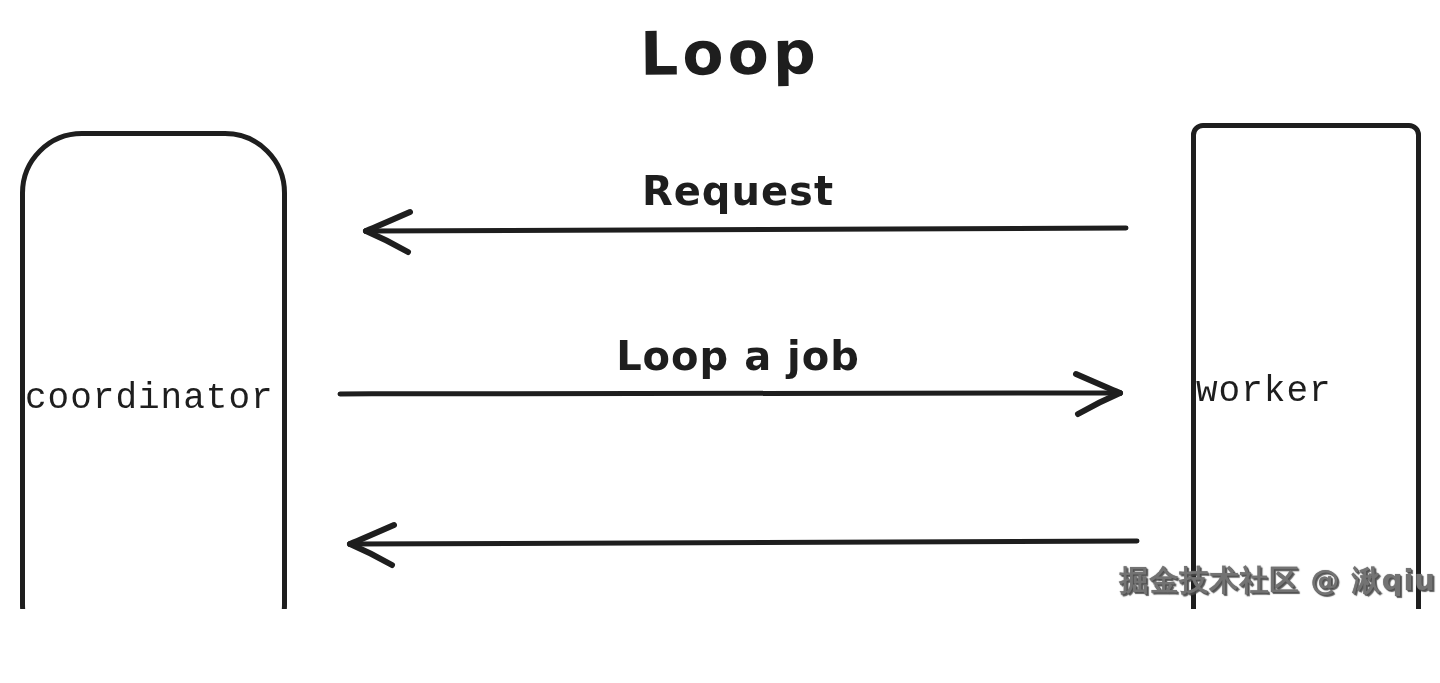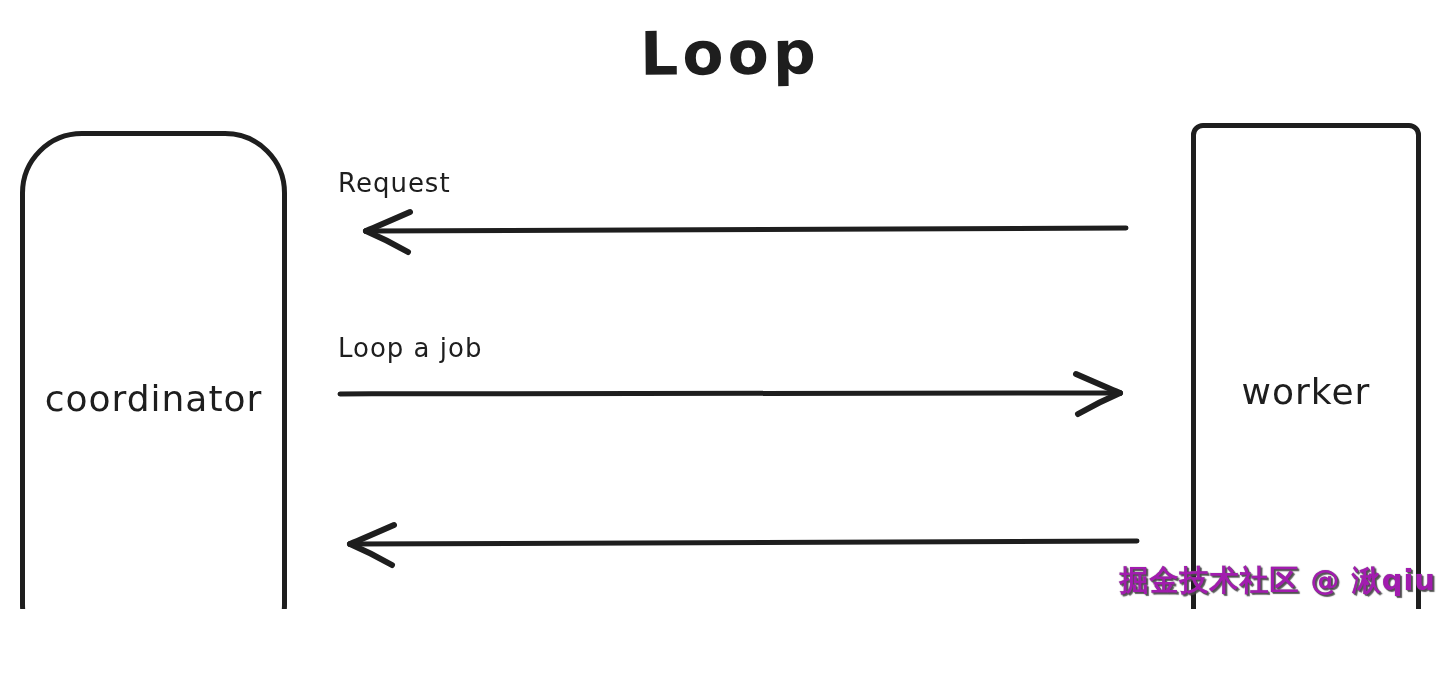--- a/index.html
+++ b/index.html
@@ -27,22 +27,22 @@
     letter-spacing: 4px;
     transform: rotate(-0.5deg);
   }
   .node-box {
     position: absolute;
     border: 5px solid #1e1e1e;
     border-radius: 62px;
     background: #ffffff;
     display: flex;
     align-items: center;
-    justify-content: center;
     box-sizing: border-box;
+    font-family: Liberation Mono, monospace;
   }
   .node-box.coordinator {
     left: 20px;
     top: 131px;
     width: 267px;
     height: 535px;
   }
   .node-box.worker {
     left: 1191px;
     top: 123px;
@@ -53,44 +53,44 @@
   .node-label {
     font-size: 36px;
     font-weight: 500;
     letter-spacing: 1px;
     white-space: nowrap;
   }
   .arrow-label {
     position: absolute;
     left: 338px;
     width: 800px;
-    text-align: left;
-    font-size: 26px;
-    font-weight: 400;
+    text-align: center;
+    font-size: 40px;
+    font-weight: 700;
     letter-spacing: 1px;
     white-space: nowrap;
   }
   .arrow-label.msg-0 { top: 168px; }
   .arrow-label.msg-1 { top: 333px; }
   .arrow-label.msg-2 { top: 476px; }
   .arrow-svg {
     position: absolute;
     overflow: visible;
   }
   .arrow-svg.msg-0 { left: 358px; top: 203px; }
   .arrow-svg.msg-1 { left: 338px; top: 366px; }
   .arrow-svg.msg-2 { left: 342px; top: 516px; }
   .watermark {
     position: absolute;
     right: 4px;
     bottom: 8px;
     font-size: 29px;
     font-weight: 700;
     letter-spacing: 1px;
-    color: #a21caf;
+    color: #737373;
     text-shadow:
       2px 2px 1px rgba(70, 70, 70, 0.85),
       1px 1px 1px rgba(90, 90, 90, 0.8),
       0 0 1px rgba(130, 130, 130, 0.9);
     white-space: nowrap;
   }
 </style>
 </head>
 <body>
 

